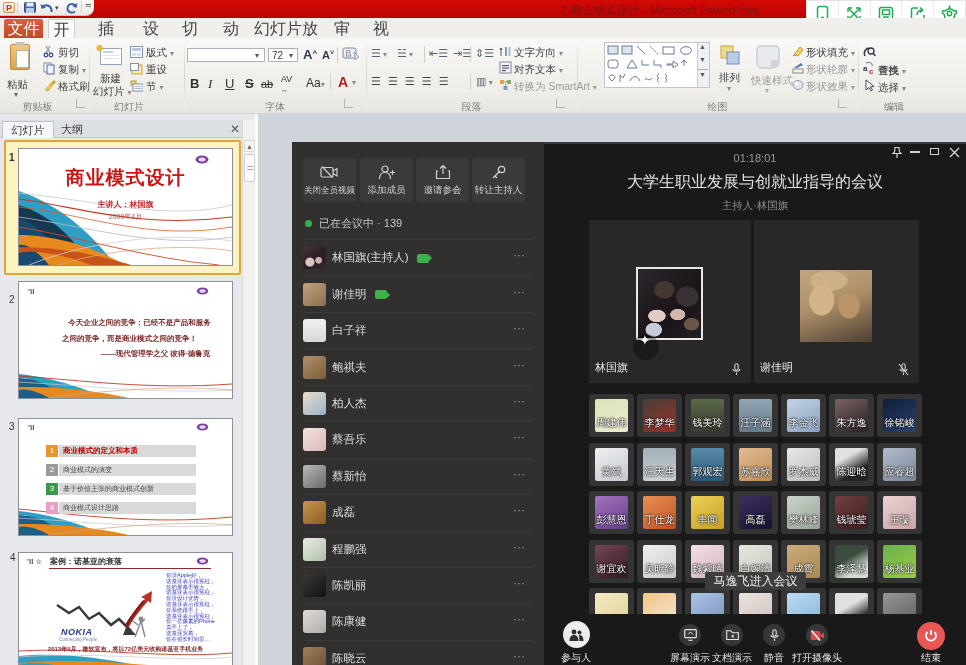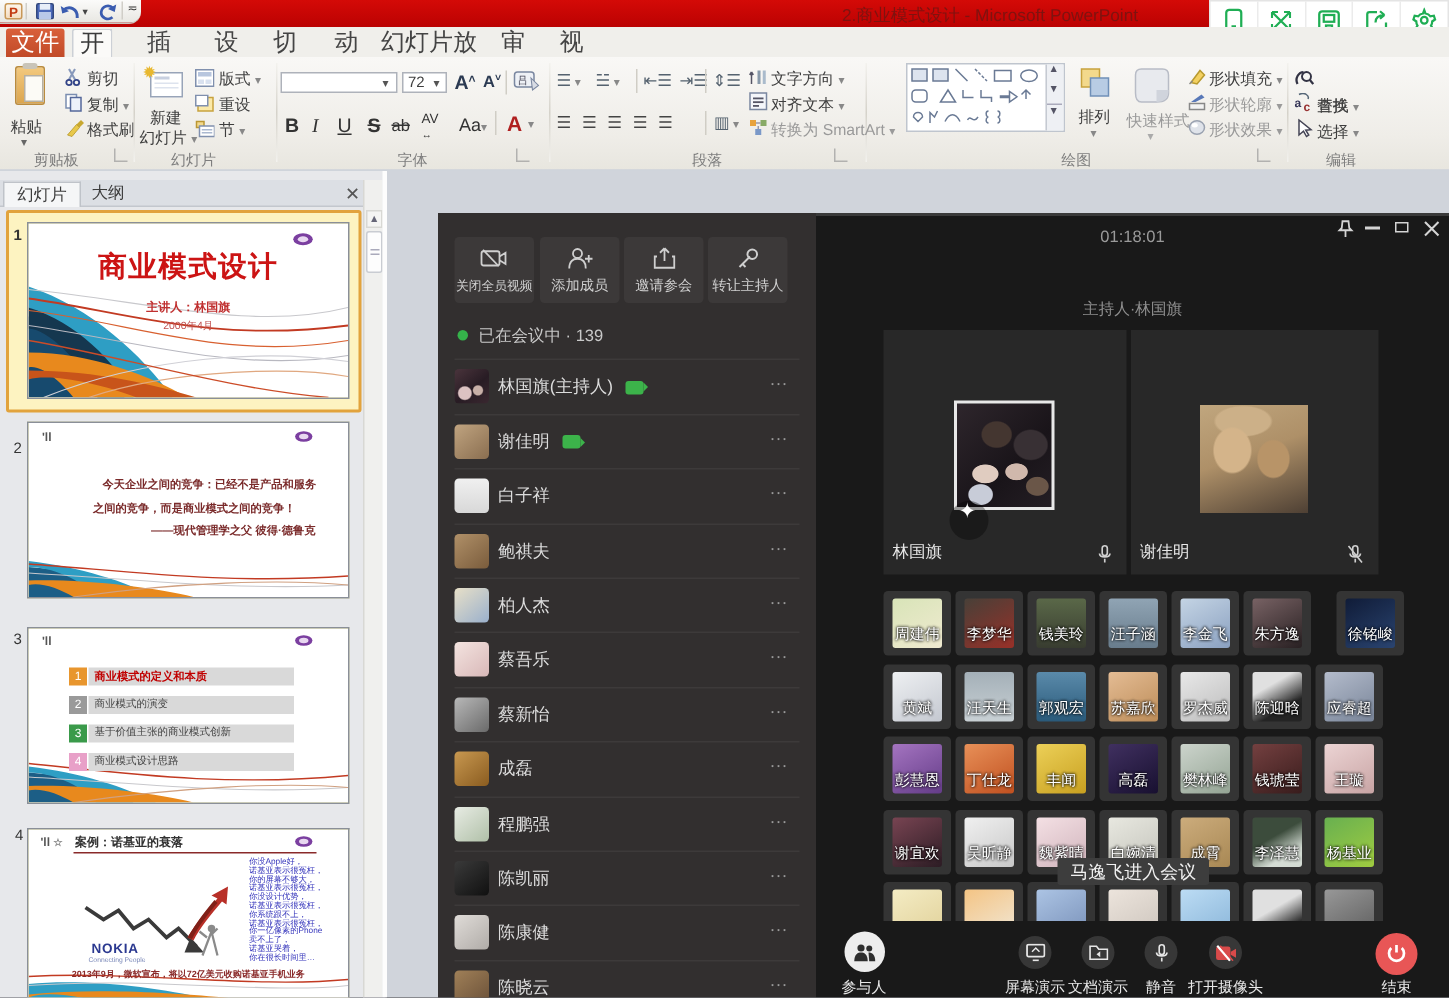--- a/index.html
+++ b/index.html
@@ -27,21 +27,21 @@
 .dis { color:#9a9a9a; }
 
 
 #panelwrap { left:0; top:114px; width:966px; height:551px; background:#d0d4db; }
 #thumbpanel { position:absolute; left:0; top:0; width:257px; height:551px; background:#e7e8eb; }
 #ptabs { position:absolute; left:0; top:6px; width:242px; height:18px; background:#dcdfe4; border-bottom:1px solid #c3c7cd; }
 .ptab { position:absolute; top:1px; height:17px; line-height:17px; font-size:11px; color:#3c3c3c; text-align:center; }
 #thumbscroll { position:absolute; left:242px; top:6px; width:13px; height:545px; background:#f0f0ee; border-left:1px solid #d8d8d4; }
 #paneldivider { position:absolute; left:255px; top:0; width:3px; height:551px; background:#fdfdfd; }
 .thumbnum { position:absolute; font-size:10px; color:#333; }
-.thumb { position:absolute; left:18px; width:215px; height:118px; background:#fef9c3; border:1px solid #8a8f98; overflow:hidden; }
+.thumb { position:absolute; left:18px; width:215px; height:118px; background:#ffffff; border:1px solid #8a8f98; overflow:hidden; }
 .sel { position:absolute; left:4px; width:237px; height:135px; background:#fdf3c1; border:2px solid #e2a33d; border-radius:2px; }
 
 
 #meet { left:292px; top:142px; width:674px; height:523px; background:#161616; }
 #meetleft { position:absolute; left:0; top:0; width:252px; height:523px; background:#322f2f; }
 .mbtn { position:absolute; top:16px; width:53px; height:44px; background:#3c3939; border-radius:3px; }
 .mbtn .lbl { position:absolute; bottom:5px; width:100%; text-align:center; font-size:9.5px; color:#d0d0d0; letter-spacing:0; white-space:nowrap; }
 .prow { position:absolute; left:0; width:252px; height:36px; }
 .prow .av { position:absolute; left:11px; top:7px; width:23px; height:23px; border-radius:3px; }
 .prow .nm { position:absolute; left:40px; top:11px; font-size:11.5px; color:#dcdcdc; }
@@ -450,21 +450,21 @@
       <path d="M106 72 C112 62 120 52 126 46 L122 44 L133 38 L132 50 L129 48 C122 56 114 66 110 74 Z" fill="#b83028"></path>
       <path d="M106 72 C112 62 118 54 124 47 L126 49 C120 56 113 65 109 73 Z" fill="#802018"></path>
 
       <circle cx="122" cy="66" r="2.5" fill="#8a8a8a"></circle>
       <path d="M122 68 L119 76 L116 84 M122 68 L124 76 L126 84 M119 72 L114 68 M122 70 L126 66" stroke="#8a8a8a" stroke-width="1.5" fill="none"></path>
     </svg>
     <div style="position:absolute;left:8px;top:4px;font-size:8px;font-weight:bold;color:#555;">'ll <span style="color:#888;font-size:7px;">☆</span></div>
     <div style="position:absolute;left:31px;top:3px;font-size:8px;font-weight:bold;color:#333;">案例：诺基亚的衰落</div>
     <div style="position:absolute;left:30px;top:15px;width:162px;height:1px;background:#8a2a2a;"></div>
     <div style="position:absolute;left:147px;top:20px;width:60px;font-size:5.5px;color:#3333bb;line-height:5.8px;">你没Apple好，<br>诺基亚表示很冤枉，<br>你的屏幕不够大，<br>诺基亚表示很冤枉，<br>你没设计优势，<br>诺基亚表示很冤枉，<br>你系统跟不上，<br>诺基亚表示很冤枉，<br>你一亿像素的Phone<br>卖不上了，<br>诺基亚哭着，<br>你在很长时间里…</div>
-    <div style="position:absolute;left:42px;top:74px;font-size:9px;font-weight:bold;color:#2b3990;letter-spacing:0.5px;">NOKIA</div>
+    <div style="position:absolute;left:42px;top:74px;font-size:9px;font-weight:bold;color:#2b3990;letter-spacing:0.5px;font-style:italic;">NOKIA</div>
     <div style="position:absolute;left:40px;top:84px;font-size:4.5px;color:#7a88b8;">Connecting People</div>
     <div style="position:absolute;left:0;top:92px;width:100%;text-align:center;font-size:6px;font-weight:bold;color:#8a2a2a;">2013年9月，微软宣布，将以72亿美元收购诺基亚手机业务</div>
     <svg width="13" height="8" viewBox="0 0 14 9" style="position:absolute;left:177px;top:4px;">
         <ellipse cx="7" cy="4.5" rx="6.5" ry="4" fill="#7b3fa0"></ellipse>
         <ellipse cx="7" cy="4.5" rx="3.5" ry="2" fill="#e8d8f0"></ellipse>
       </svg>
   </div>
 </div>
 
 <div class="abs" id="meet">
@@ -579,20 +579,21 @@
     <div style="position:absolute;left:0;top:0;width:422px;height:2px;background:#3a3a3a;"></div>
     <div style="position:absolute;left:0;top:10px;width:422px;text-align:center;font-size:11px;color:#9a9a9a;">01:18:01</div>
     <svg width="12" height="13" viewBox="0 0 12 13" style="position:absolute;left:347px;top:4px;">
         <path d="M4 1.5 H8 L8.5 6 L10 7.5 H2 L3.5 6 Z M6 7.5 V12" fill="none" stroke="#d4d4d4" stroke-width="1.2"></path>
       </svg>
     <div style="position:absolute;left:366px;top:9px;width:10px;height:2px;background:#d4d4d4;"></div>
     <div style="position:absolute;left:386px;top:6px;width:9px;height:7px;border:1.5px solid #d4d4d4;"></div>
     <svg width="11" height="11" viewBox="0 0 11 11" style="position:absolute;left:405px;top:5px;">
         <path d="M1 1 L10 10 M10 1 L1 10" stroke="#d4d4d4" stroke-width="1.4"></path>
       </svg>
+    <div style="position:absolute;left:0;top:30px;width:422px;text-align:center;font-size:16px;color:#e2e2e2;">大学生职业发展与创就业指导的会议</div>
     <div style="position:absolute;left:0;top:57px;width:422px;text-align:center;font-size:10.5px;color:#8e8e8e;">主持人·林国旗</div>
 
     <div class="bigtile" style="left:45px;width:162px;">
       <div style="position:absolute;left:47px;top:47px;width:67px;height:73px;border:2px solid #e8e8e8;background:
         radial-gradient(ellipse 14px 10px at 30% 68%, #e0ccc0 0 60%, transparent 65%),
         radial-gradient(ellipse 12px 9px at 63% 66%, #d0b8ac 0 60%, transparent 65%),
         radial-gradient(ellipse 16px 14px at 42% 30%, #443630 0 60%, transparent 66%),
         radial-gradient(ellipse 18px 16px at 78% 40%, #383034 0 60%, transparent 66%),
         radial-gradient(ellipse 13px 11px at 25% 88%, #c8ccd8 0 60%, transparent 66%),
         radial-gradient(ellipse 12px 10px at 85% 80%, #6a5648 0 60%, transparent 66%),
@@ -637,21 +638,21 @@
           <div class="nm">汪子涵</div>
         </div>
 <div class="stile" style="left:237px;top:12.0px;">
           <div class="sav" style="background:linear-gradient(150deg,#c4d4e4,#8aa0c0);"></div>
           <div class="nm">李金飞</div>
         </div>
 <div class="stile" style="left:285px;top:12.0px;">
           <div class="sav" style="background:linear-gradient(150deg,#786264,#282022);"></div>
           <div class="nm">朱方逸</div>
         </div>
-<div class="stile" style="left:347px;top:12.0px;">
+<div class="stile" style="left:333px;top:12.0px;">
           <div class="sav" style="background:linear-gradient(150deg,#101c38,#2a4470);"></div>
           <div class="nm">徐铭峻</div>
         </div>
 <div class="stile" style="left:45px;top:60.5px;">
           <div class="sav" style="background:linear-gradient(150deg,#eef0f2,#c4c8d0);"></div>
           <div class="nm">黄斌</div>
         </div>
 <div class="stile" style="left:93px;top:60.5px;">
           <div class="sav" style="background:linear-gradient(180deg,#a4b0b8,#c8d0d4);"></div>
           <div class="nm">汪天生</div>

